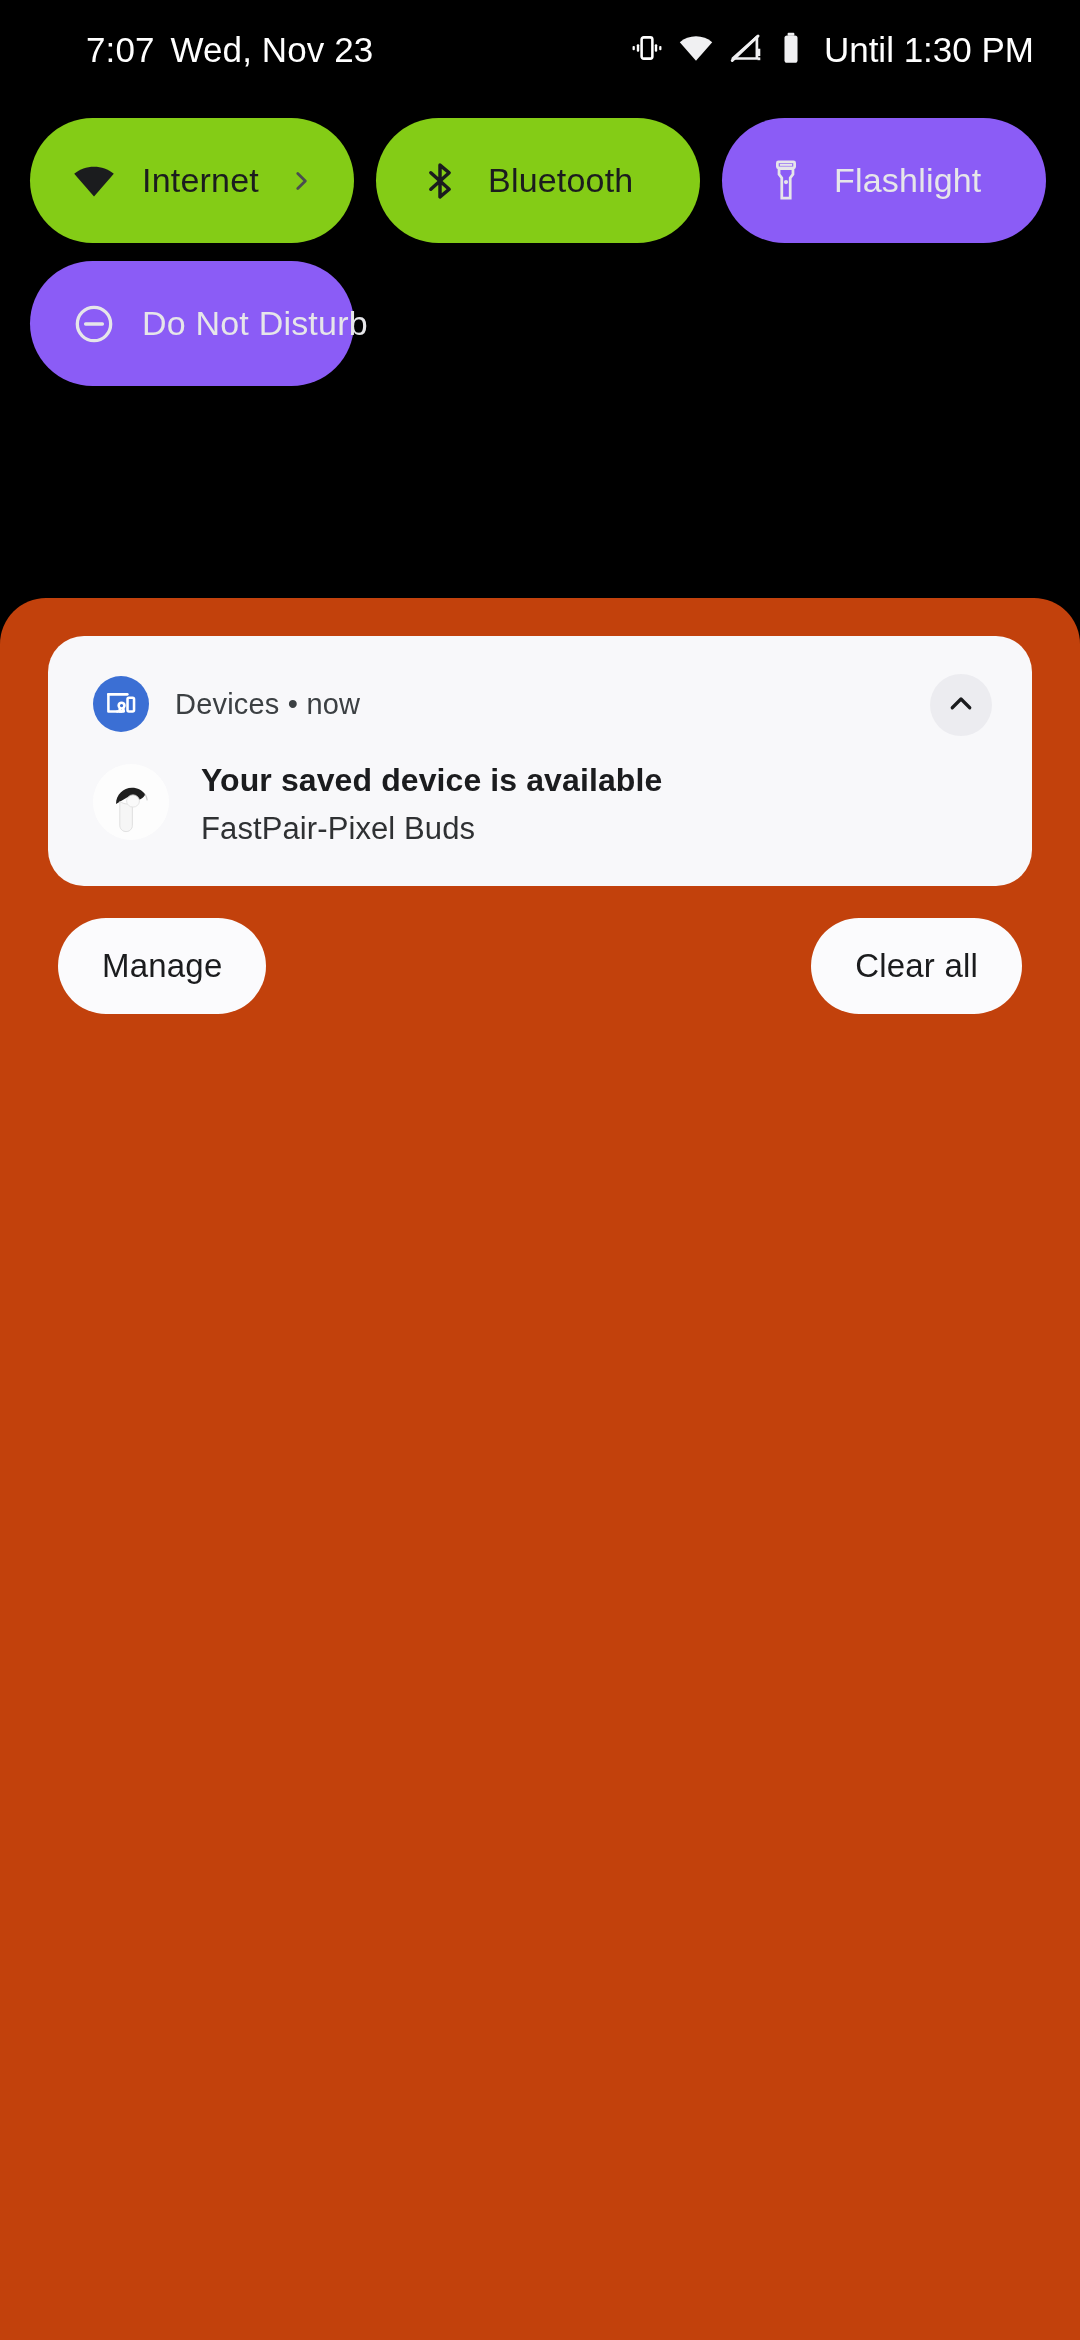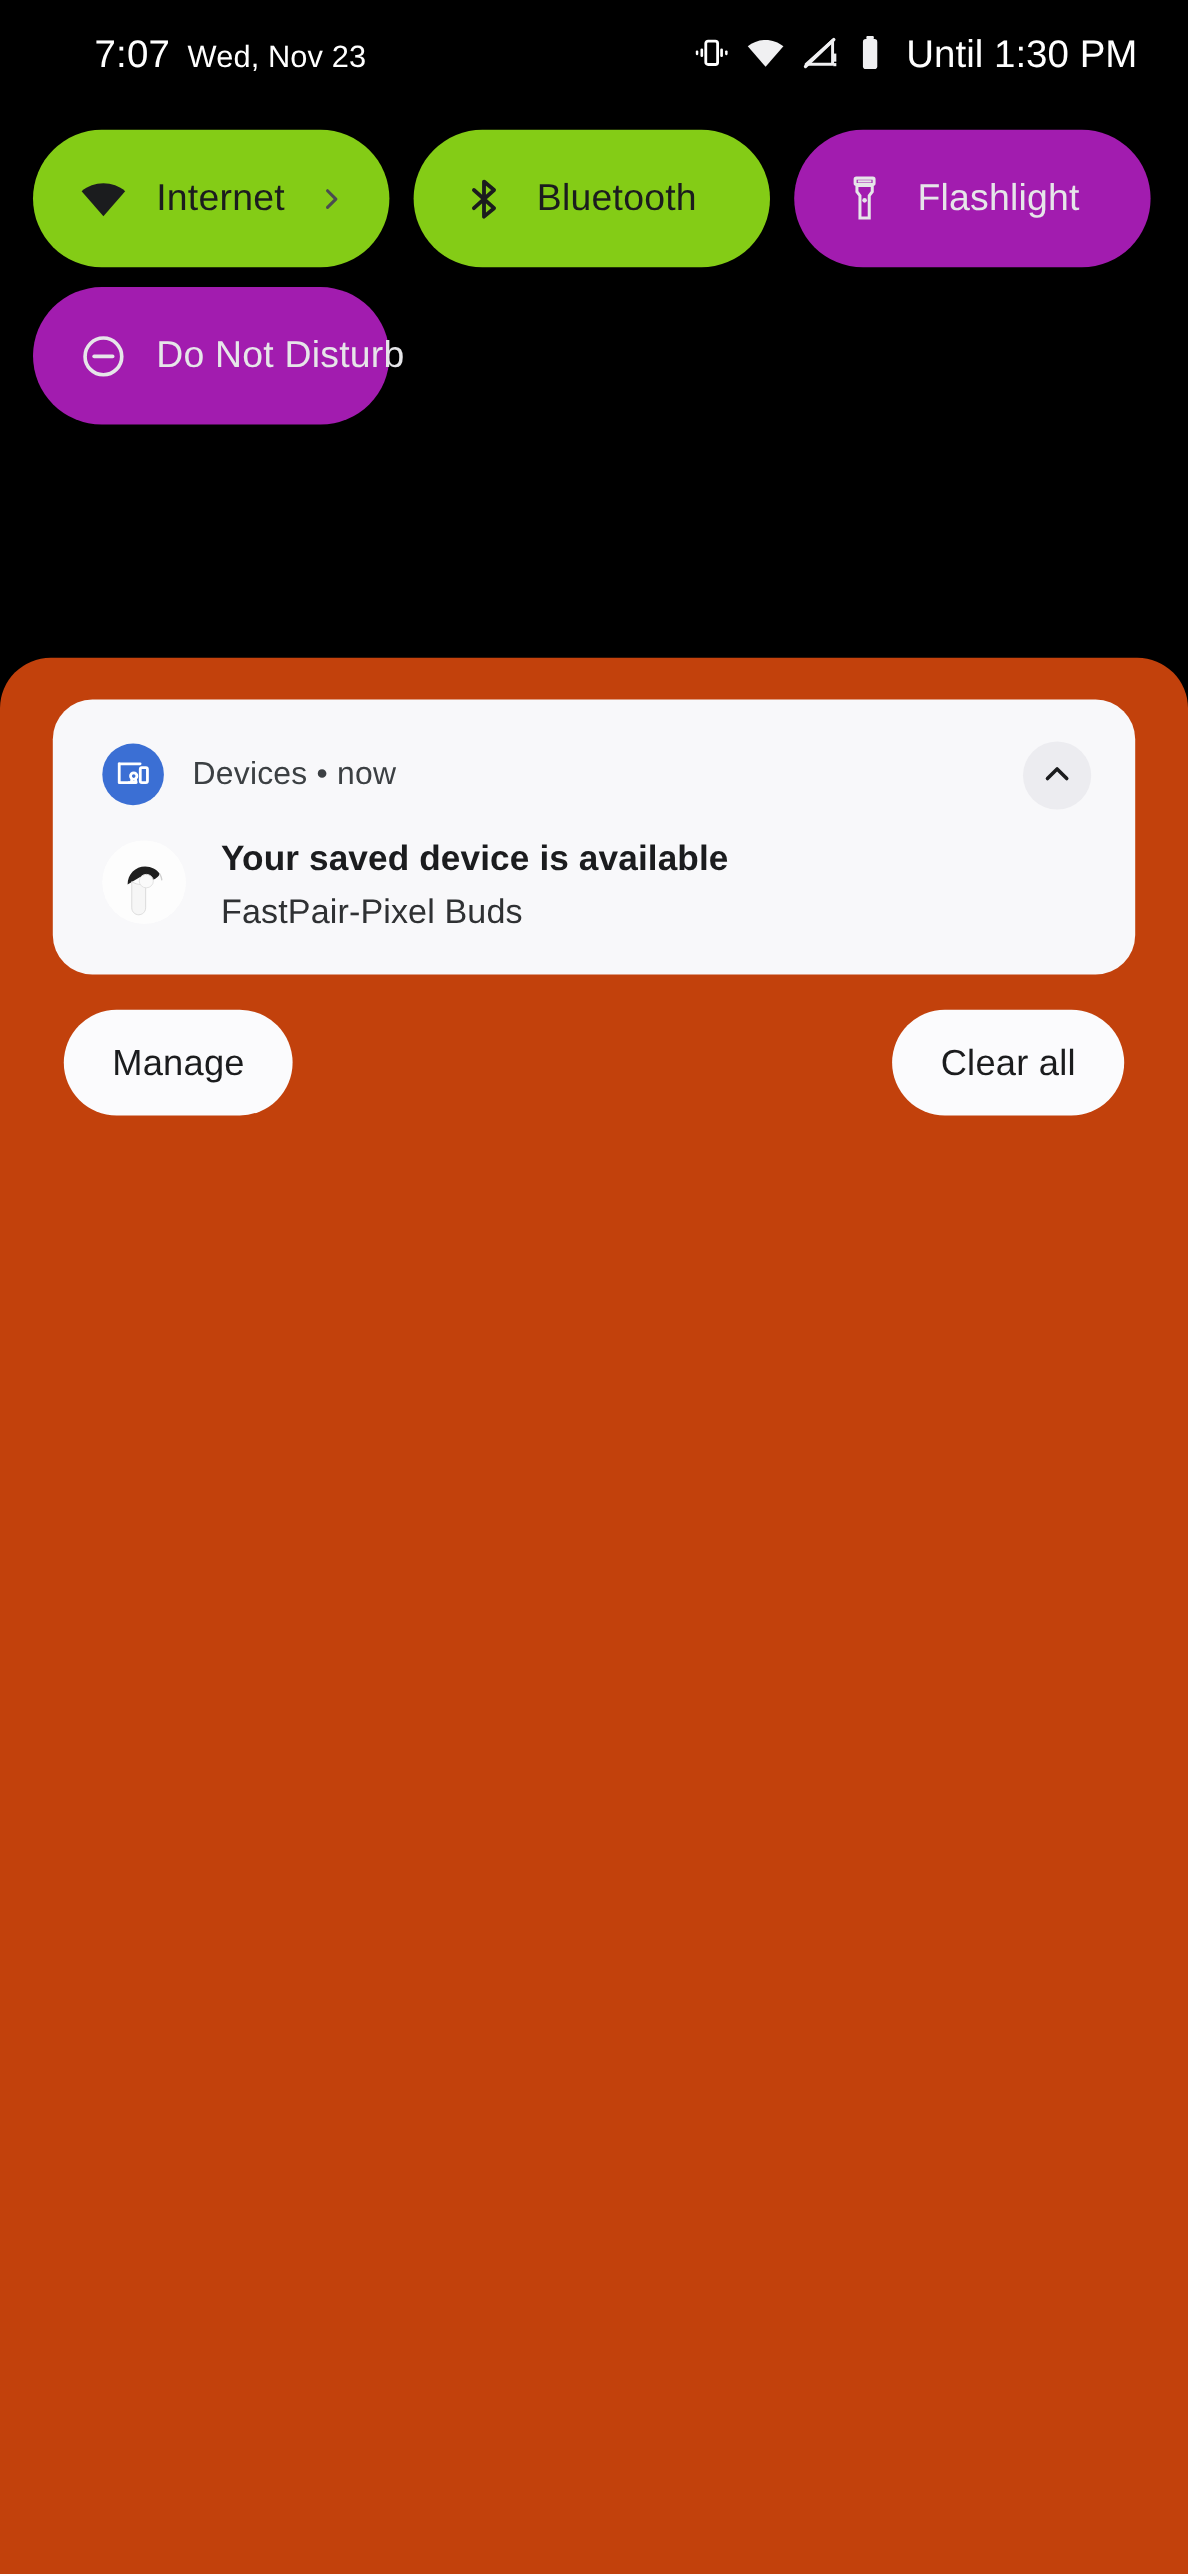--- a/index.html
+++ b/index.html
@@ -13,39 +13,39 @@
   }
 
   
   .statusbar{
     position:absolute; top:0; left:0; width:1080px; height:100px;
     display:flex; align-items:center; justify-content:space-between;
     padding:0 46px 0 86px; color:#fff;
   }
   .sb-left{ display:flex; align-items:baseline; gap:16px; }
   .sb-clock{ font-size:35px; letter-spacing:.1px; }
-  .sb-date{ font-size:28px; letter-spacing:.1px; }
+  .sb-date{ font-size:35px; letter-spacing:.1px; }
   .sb-right{ display:flex; align-items:center; gap:14px; }
   .sb-until{ font-size:35px; margin-left:4px; }
   .sb-icon{ display:block; }
 
   
   .qs{
     position:absolute; top:118px; left:0; width:1080px;
     display:flex; flex-wrap:wrap; gap:18px 22px;
     padding:0 30px;
   }
   .tile{
     width:324px; height:125px; border-radius:63px;
     display:flex; align-items:center; gap:26px;
     padding-left:42px; padding-right:26px;
     position:relative; cursor:pointer;
   }
   .tile.active{ background:#84cc16; color:#1b1c1e; }
-  .tile.inactive{ background:#a21caf; color:#e6e6e9;text-align:right; }
+  .tile.inactive{ background:#8b5cf6; color:#e6e6e9;text-align:right; }
   .tile-icon{ flex:0 0 auto; width:44px; height:44px; display:flex; align-items:center; justify-content:center; }
   .tile-label{ font-size:34px; letter-spacing:.2px; white-space:nowrap; }
   .tile-chevron{ position:absolute; right:40px; top:50%; transform:translateY(-50%); width:26px; height:26px; }
 
   
   .shade{
     position:absolute; top:598px; left:0; width:1080px; height:2001px;
     background:#c2410c;
     border-top-left-radius:46px; border-top-right-radius:46px;
   }

